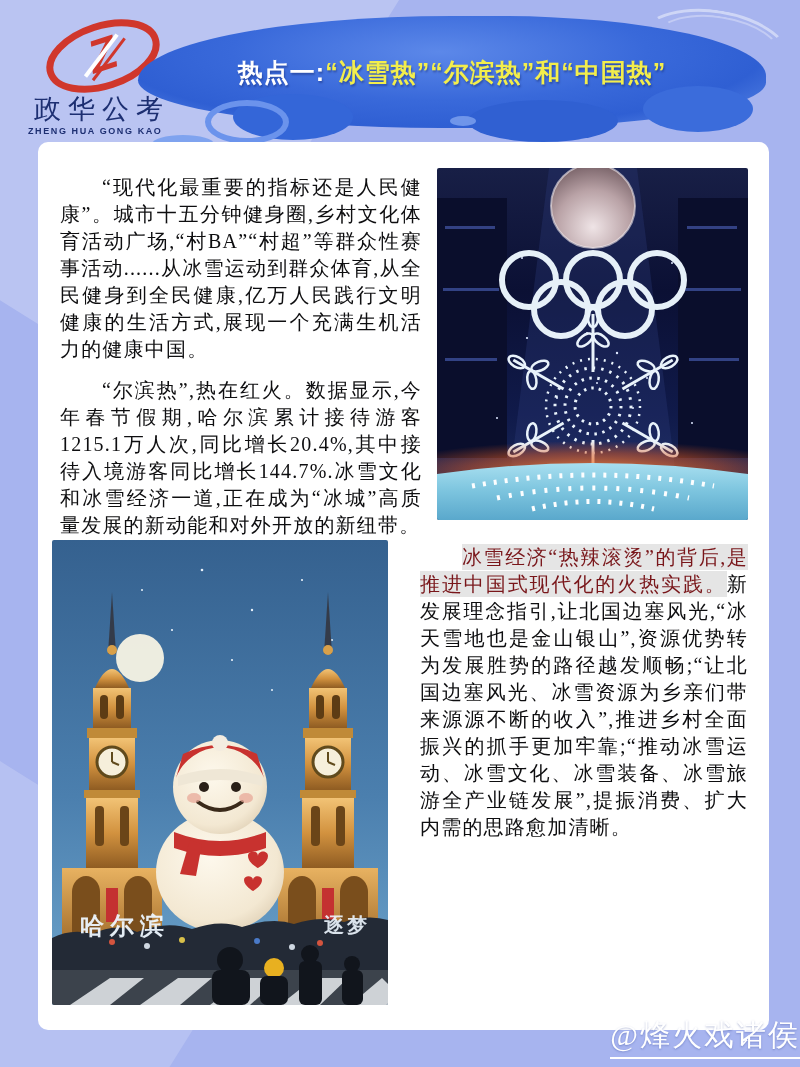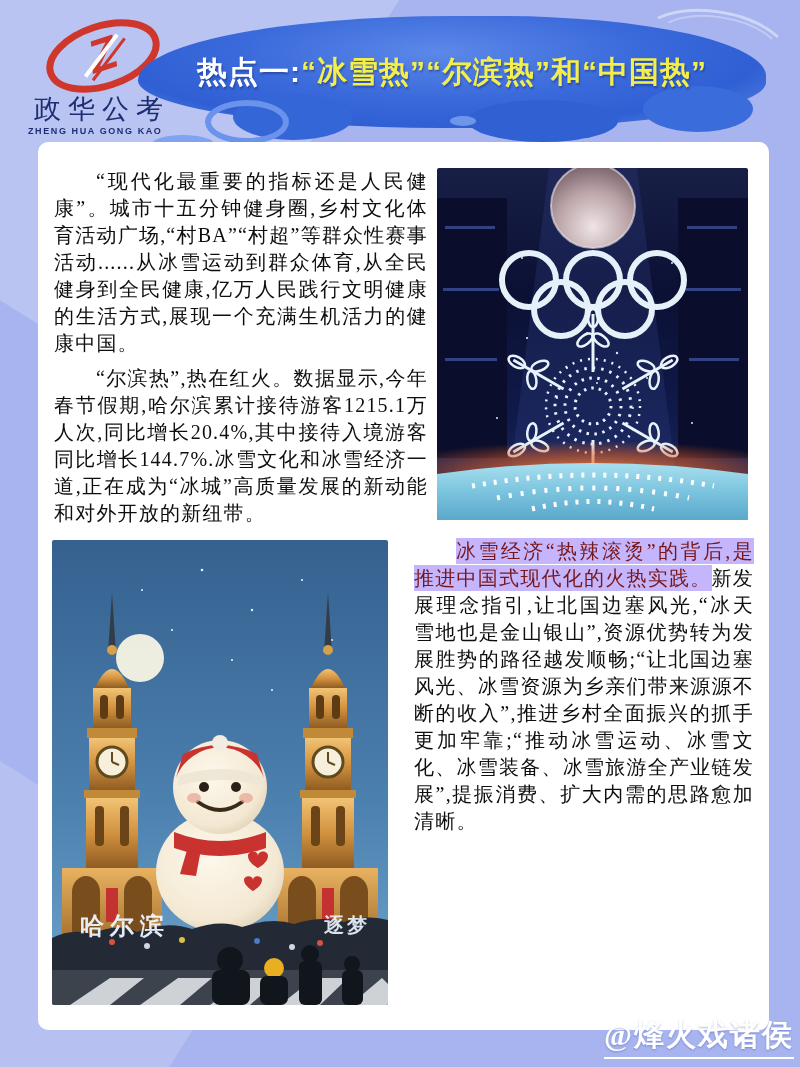--- a/index.html
+++ b/index.html
@@ -38,21 +38,21 @@
   .bump3{left:505px; top:70px; width:110px; height:46px; background:#3b6cdb;}
   .swirl{
     position:absolute; border:3px solid rgba(255,255,255,0.45); border-color:rgba(255,255,255,0.45) transparent transparent transparent;
     border-radius:50%; pointer-events:none;
   }
   .swirl1{left:498px; top:-6px; width:150px; height:78px; transform:rotate(9deg);}
   .swirl2{left:512px; top:0px; width:130px; height:66px; transform:rotate(9deg); border-width:2px; opacity:.7;}
   .banner-title{
     position:relative; z-index:2; white-space:nowrap;
     font-family:"Liberation Sans","DejaVu Sans",sans-serif;
-    font-weight:900; font-size:30px; letter-spacing:1px;
+    font-weight:900; font-size:25px; letter-spacing:1px;
     text-shadow:1px 2px 2px rgba(10,20,80,0.35);
   }
   .banner-prefix{color:#ffffff;}
   .banner-hot{color:#f3ee4b;}
 
   
   .ripple-ring{position:absolute; left:205px; top:100px; width:72px; height:32px; border:6px solid #6b93ec; border-radius:50%; background:transparent;}
   .ripple-dot{position:absolute; left:152px; top:135px; width:62px; height:18px; background:#7fa3ef; border-radius:50%;}
   .ripple-mini{position:absolute; left:450px; top:116px; width:26px; height:10px; background:#7fa3ef; border-radius:50%; opacity:.8;}
 
@@ -60,36 +60,36 @@
   .card{
     position:absolute; left:38px; top:142px; width:731px; height:888px;
     background:#ffffff; border-radius:10px;
   }
 
   .text-block{
     position:absolute; color:#0e0e10;
     font-size:20px; line-height:27px; letter-spacing:1.2px;
     text-align:justify; text-justify:inter-ideograph;
   }
-  .text-block p{margin:8px; text-indent:2.1em;}
+  .text-block p{margin:14px; text-indent:2.1em;}
   .tb-left{left:8px; top:18px; width:390px;}
   .tb-right{left:368px; top:388px; width:356px;}
   .hl{
-    background:#c4b5fd; color:#79161a; padding:2px 0;
+    background:#e5e5e5; color:#79161a; padding:2px 0;
     -webkit-box-decoration-break:clone; box-decoration-break:clone;
   }
 
   .photo{position:absolute; border-radius:2px; overflow:hidden; display:block;}
   .photo-olympics{left:399px; top:26px; width:311px; height:352px;}
   .photo-harbin{left:14px; top:398px; width:336px; height:465px;}
 
   
   .watermark{
-    position:absolute; right:6px; bottom:8px; z-index:5;
-    color:#ffffff; font-size:30px; font-weight:bold; letter-spacing:2px;
+    position:absolute; right:0; bottom:8px; z-index:5;
+    color:#ffffff; font-size:30px; font-weight:normal; letter-spacing:2px;
     border-bottom:2px solid #ffffff; padding-bottom:1px;
     text-shadow:0 1px 2px rgba(40,60,140,0.35);
     font-family:"Liberation Serif","DejaVu Serif",serif;
   }
 </style>
 </head>
 <body>
 
 <div class="page">
 

